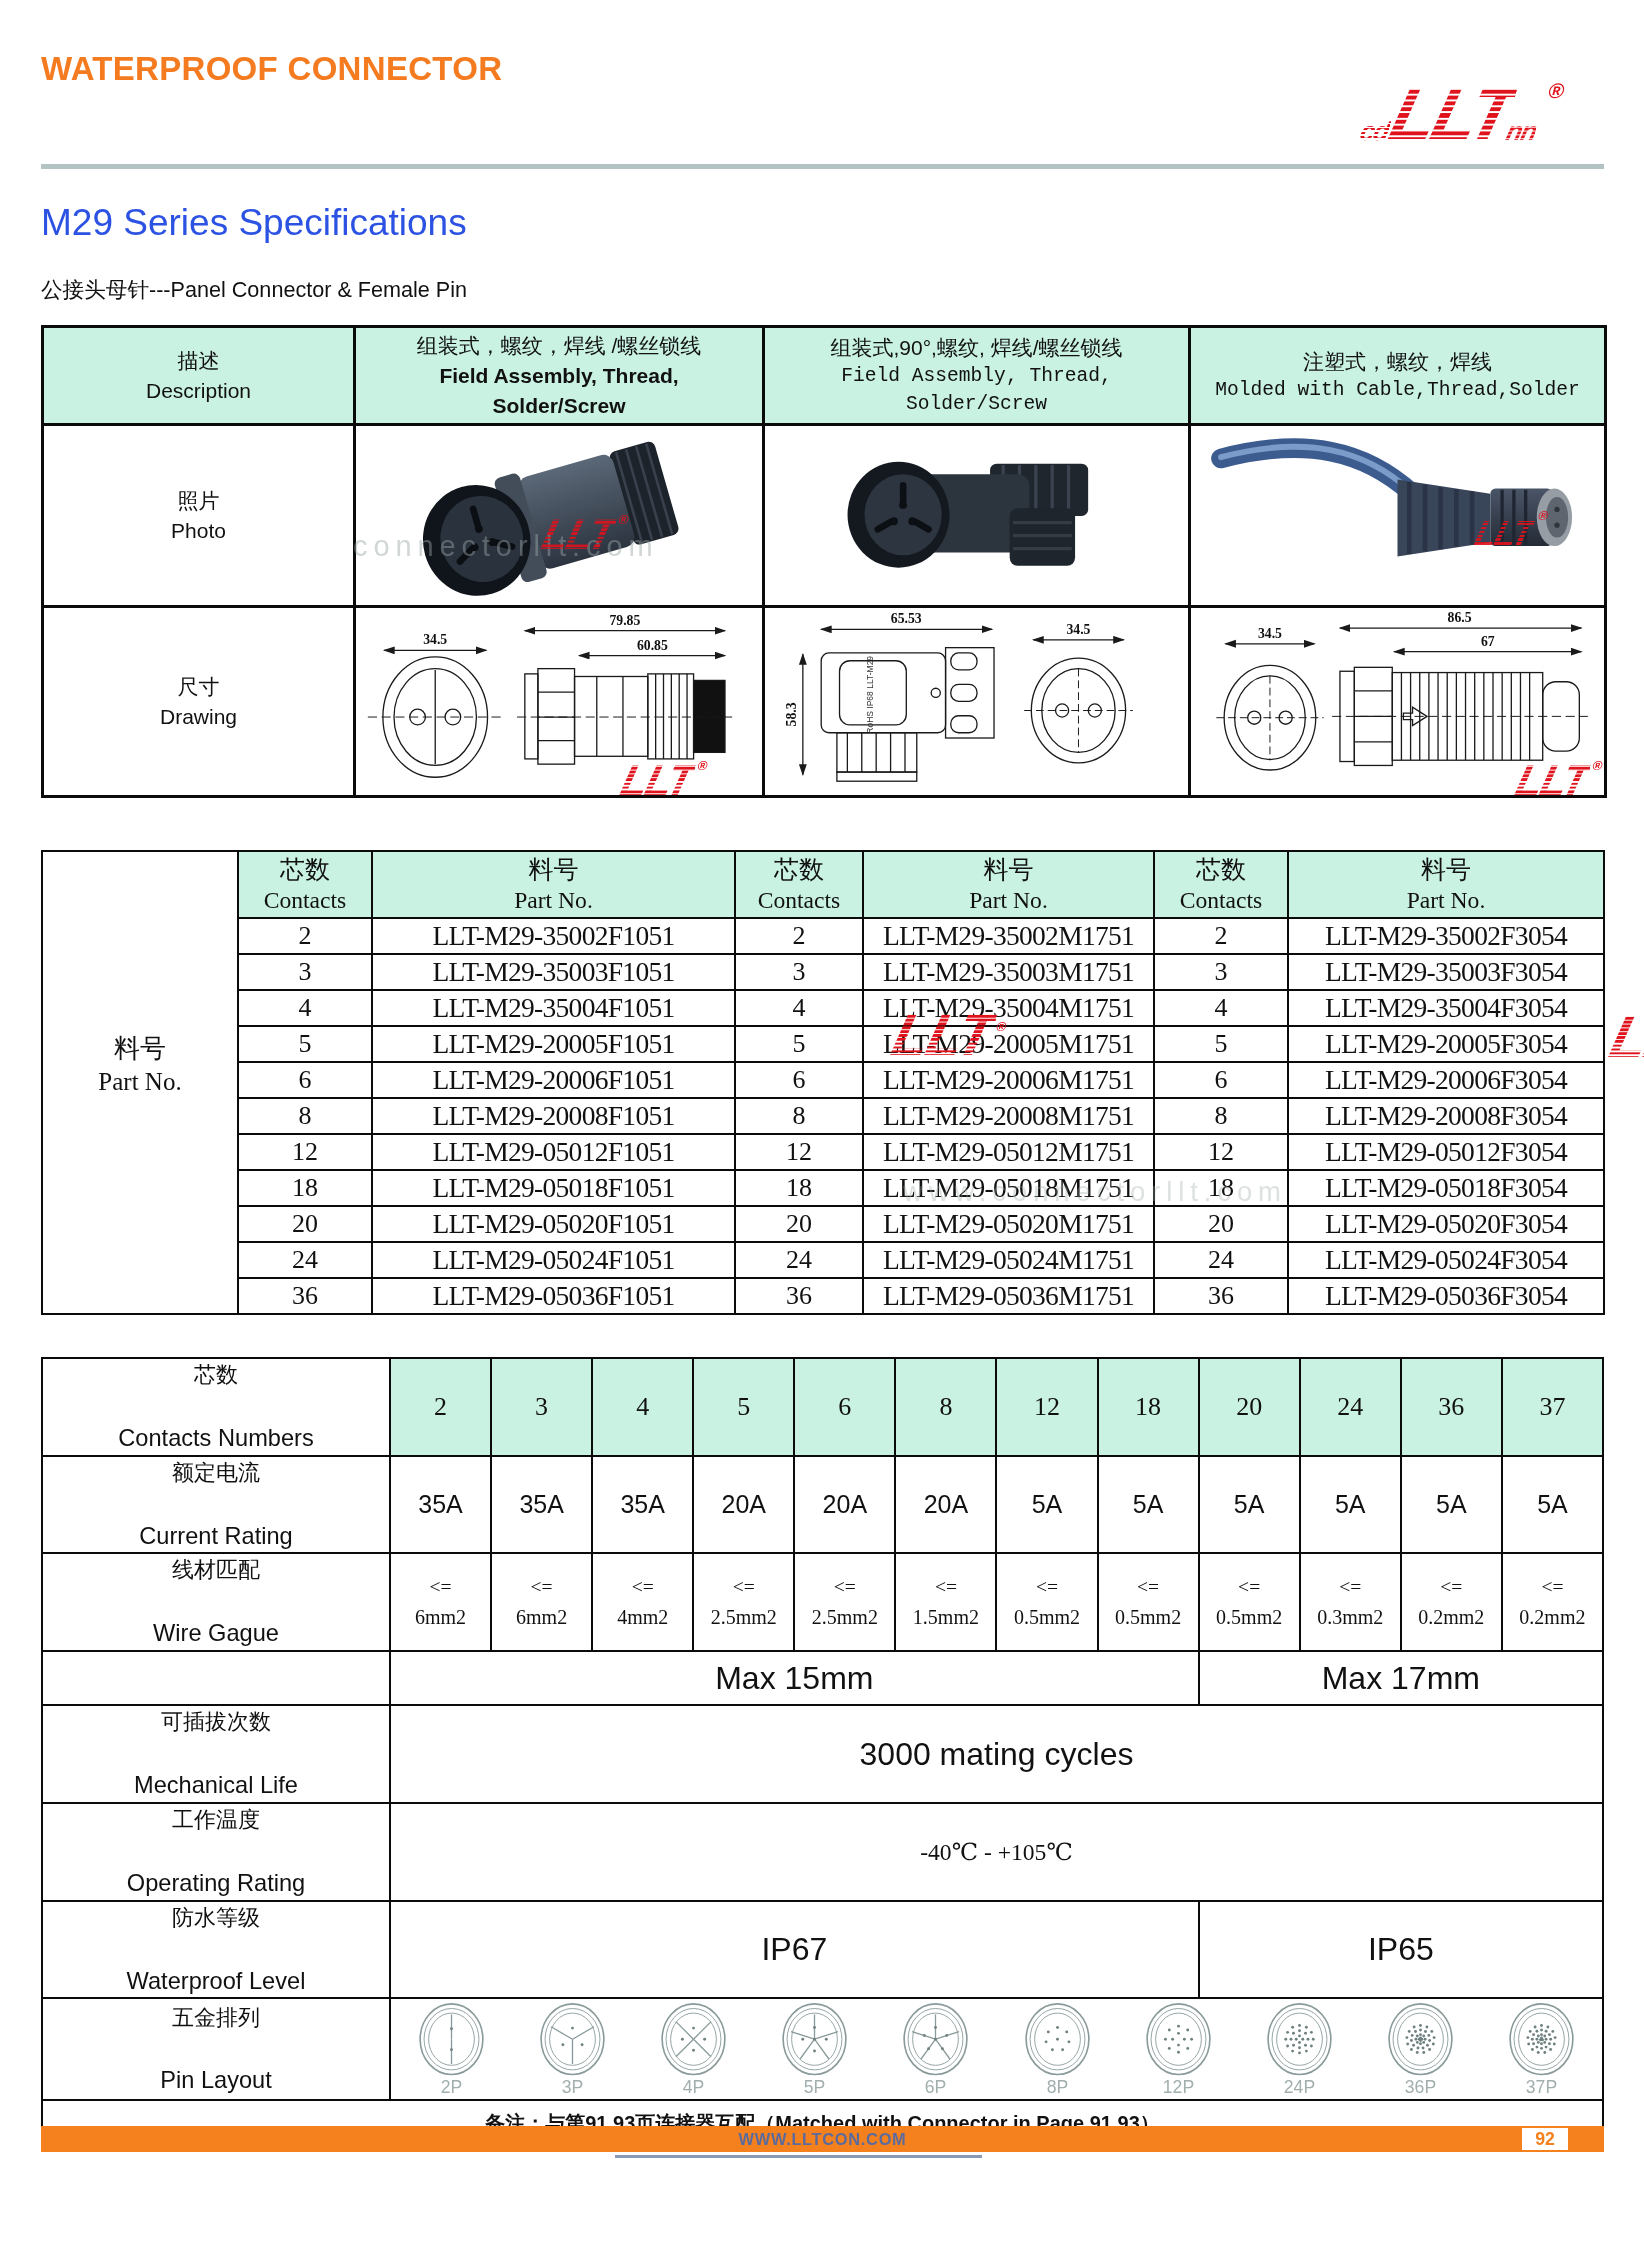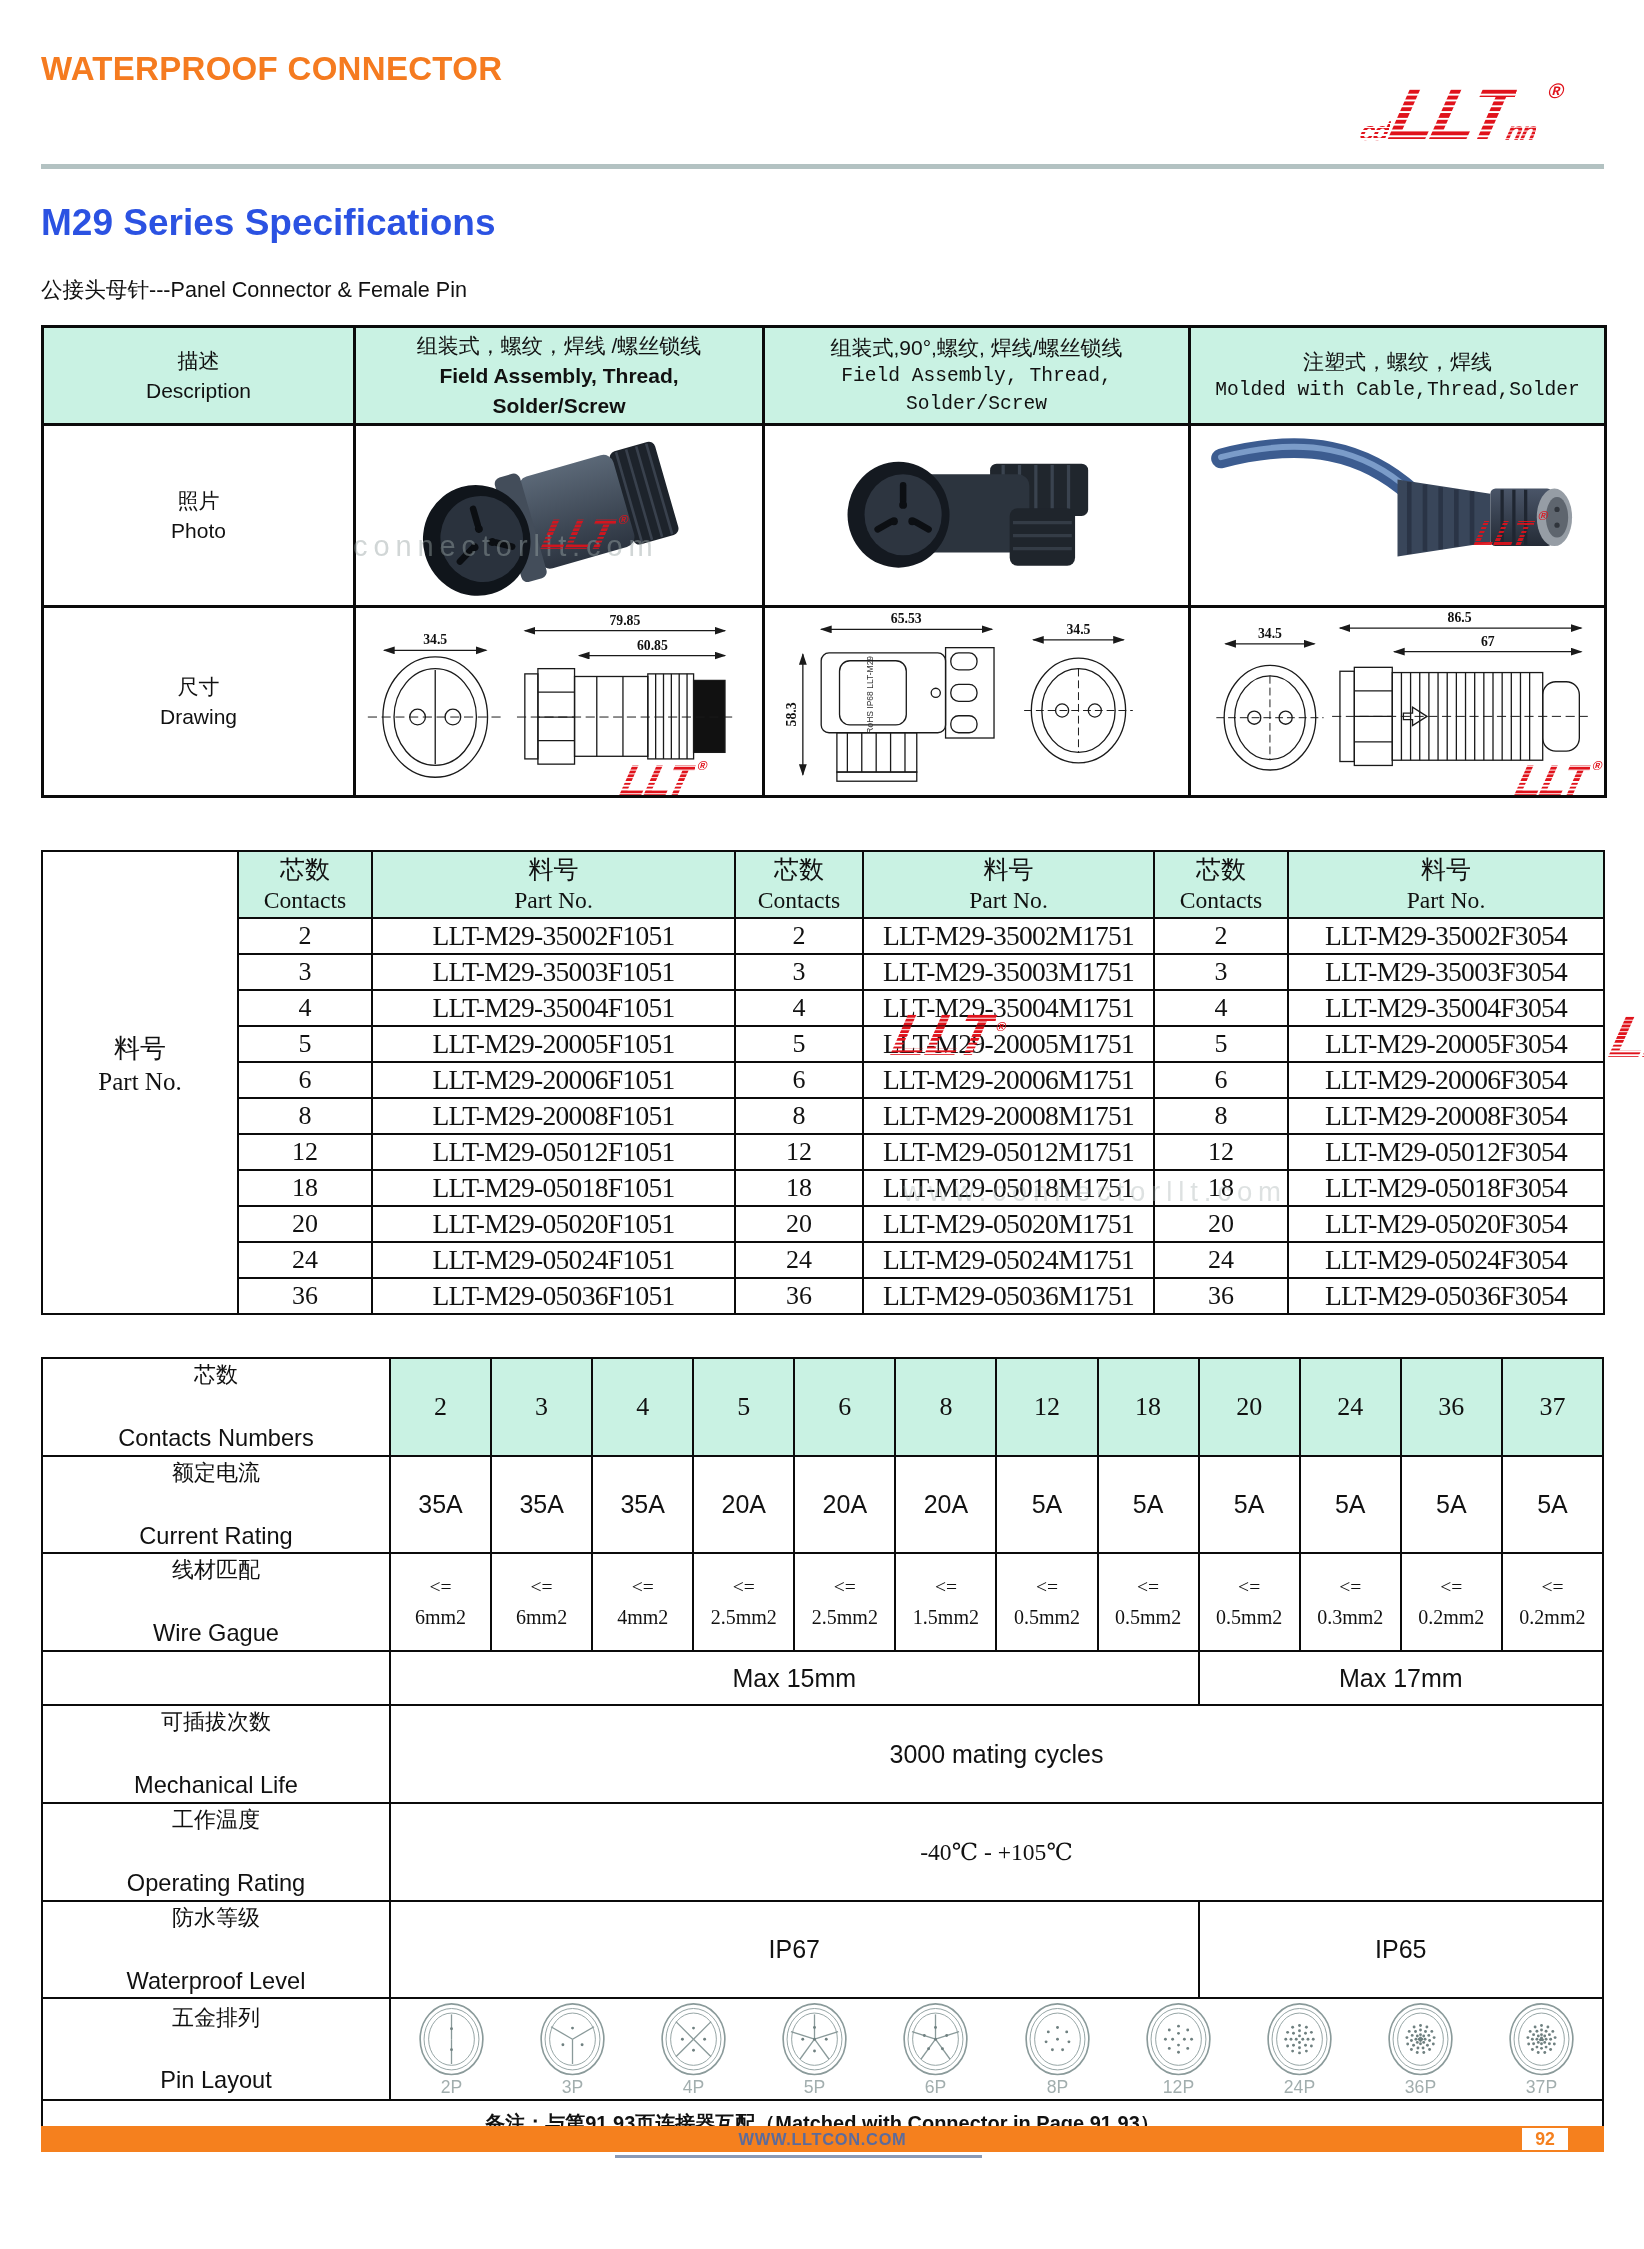--- a/index.html
+++ b/index.html
@@ -4,21 +4,21 @@
 <style>
   html,body{margin:0;padding:0;background:#ffffff;}
   .page{position:relative;width:1644px;height:2250px;background:#fff;overflow:hidden;
         font-family:"Liberation Sans",sans-serif;color:#111;}
   .serif{font-family:"Liberation Serif","DejaVu Serif",serif;}
   .mono{font-family:"Liberation Mono","DejaVu Sans Mono",monospace;}
 
   
   .hdr-title{position:absolute;left:41px;top:50px;font-size:33px;font-weight:bold;color:#f57b20;letter-spacing:0.3px;}
   .hdr-rule{position:absolute;left:41px;top:164px;width:1563px;height:4.6px;background:#b3c2c2;}
-  .page-title{position:absolute;left:41px;top:202px;font-size:37px;font-weight:bold;color:#2b52e2;}
+  .page-title{position:absolute;left:41px;top:202px;font-size:37px;font-weight:normal;color:#2b52e2;}
   .page-subtitle{position:absolute;left:41px;top:275px;font-size:21.6px;color:#111;}
 
   
   .llt-logo{position:absolute;display:flex;align-items:flex-end;font-style:italic;font-weight:bold;
             transform:skewX(-14deg);white-space:nowrap;}
   .llt-big{font-size:73px;line-height:.82;letter-spacing:-3.3px;
            background-image:repeating-linear-gradient(#e0121b 0 3.9px,rgba(0,0,0,0) 3.9px 5.9px);
            -webkit-background-clip:text;background-clip:text;color:transparent;}
   .llt-side{font-size:26px;line-height:.9;letter-spacing:-1.3px;
            background-image:repeating-linear-gradient(#e0121b 0 2.6px,rgba(0,0,0,0) 2.6px 3.9px);
@@ -61,21 +61,21 @@
   
   .t3{position:absolute;left:41px;top:1357px;width:1563px;border:2.6px solid #0b0b0b;}
   .t3 td{border-width:2.6px;}
   .t3 .lbl .zh{font-size:22px;line-height:1.45;}
   .t3 .lbl .en{font-size:23.6px;line-height:1.35;margin-top:32px;}
   .t3 .num{font-size:26px;}
   .t3 .val{font-size:25px;}
   .t3 .wire div{line-height:1.55;}
   .t3 .wire .sym{font-size:19.6px;}
   .t3 .wire .wv{font-size:20px;}
-  .t3 .big{font-size:25px;}
+  .t3 .big{font-size:32px;}
   .t3 .opv{font-size:23.6px;}
   .t3 .note{font-size:20px;font-weight:600;margin-left:39px;}
   #r-cn{height:72px}#r-v{height:69px}#r-a{height:68px}#r-w{height:68px}#r-max{height:54px}
   #r-mech{height:63px}#r-op{height:84px}#r-ip{height:67px}#r-pin{height:102px}#r-note{height:47px}
   .pin-row{display:flex;justify-content:flex-end;align-items:flex-end;gap:0;}
 
   
   .footer{position:absolute;left:41px;top:2126px;width:1563px;height:26px;background:#f5801e;
           display:flex;align-items:center;justify-content:center;}
   .footer-url{color:#5c6b9c;font-weight:bold;font-size:16.4px;letter-spacing:0.7px;}

